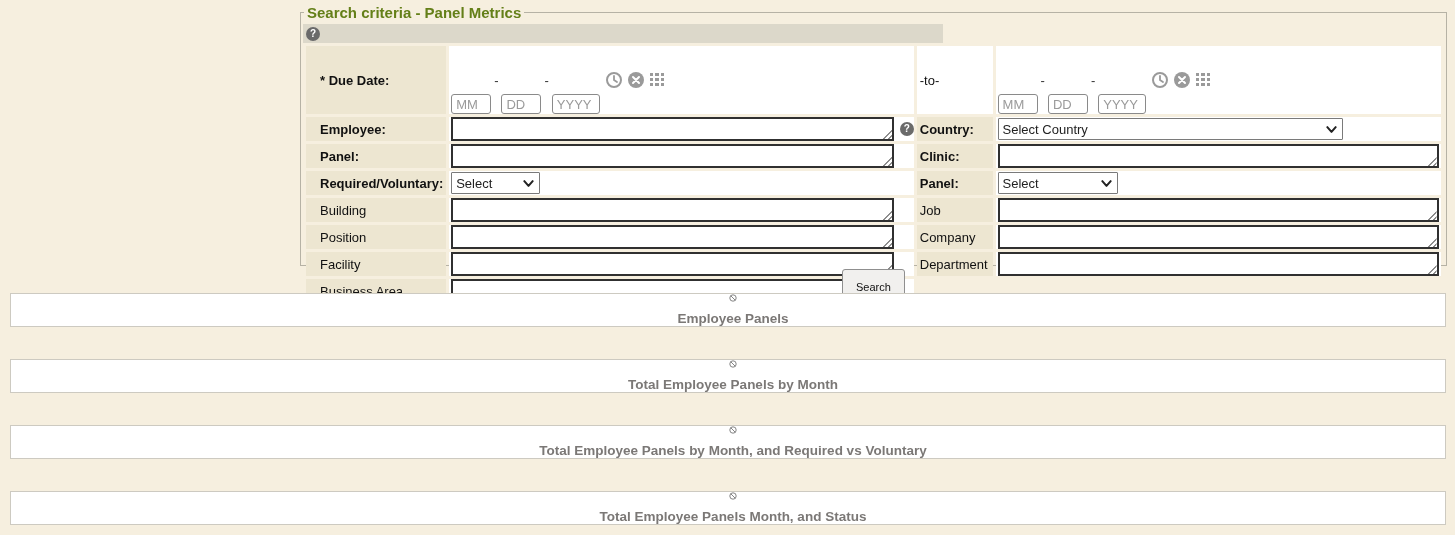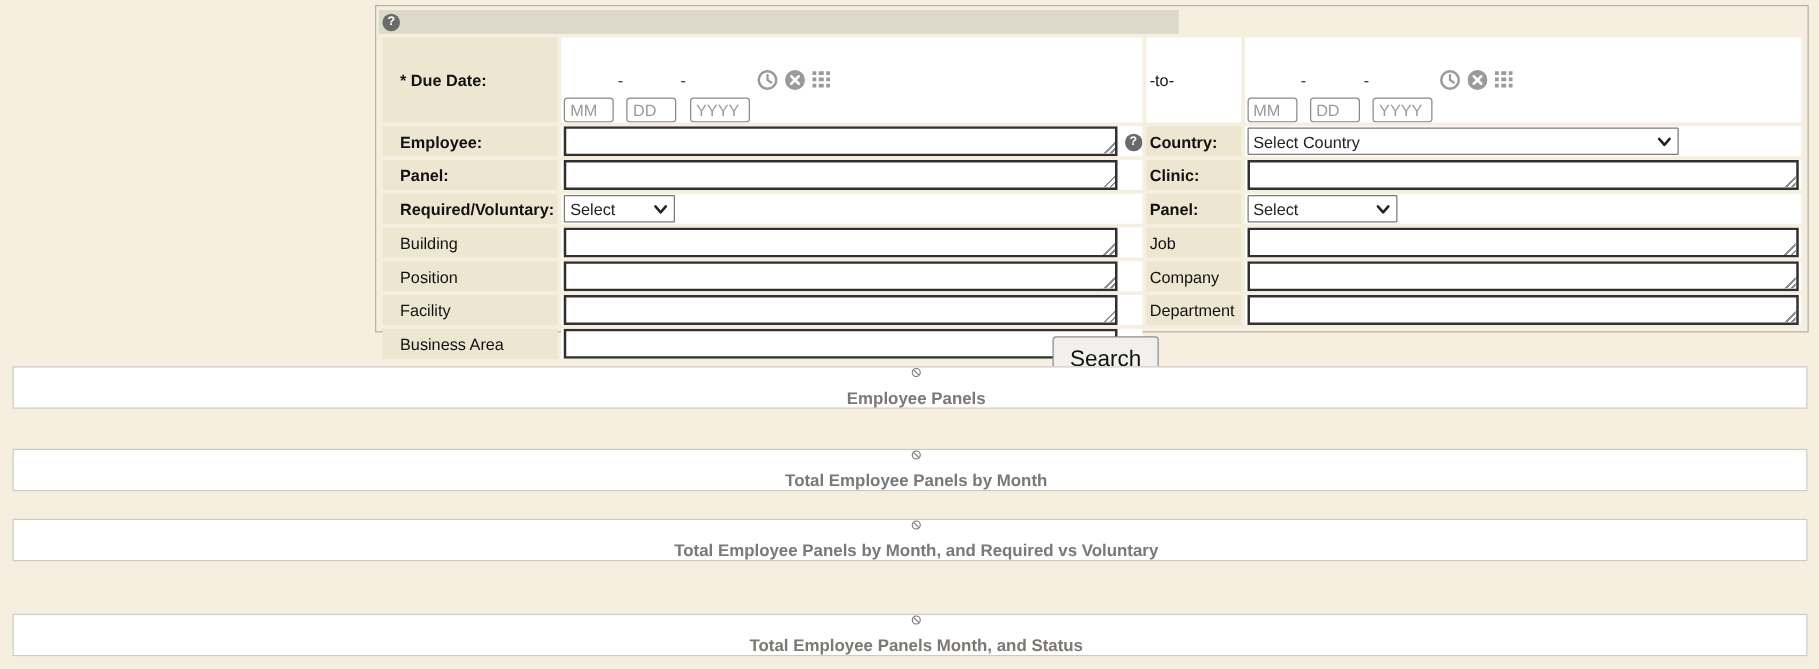--- a/index.html
+++ b/index.html
@@ -86,39 +86,40 @@
     padding: 0 20px 0 4px; outline: none;
   }
   .chev { position: absolute; right: 5px; top: 5px; pointer-events: none; }
   .w-country { width: 345px; } .w-status { width: 120px; } .w-req { width: 89px; }
 
   
   .search-btn {
     position: absolute; left: 842px; top: 269px;
     height: 36px; padding: 0 13px;
     background: #f1f0ee; border: 1px solid #8f8f8f; border-radius: 3px;
-    font-family: "Liberation Sans", sans-serif; font-size: 18px; color: #111;
+    font-family: "Liberation Sans", sans-serif; font-size: 11px; color: #111;
     cursor: pointer;
   }
 
   
   .section {
     position: absolute; left: 10px; width: 1436px; height: 34px;
     background: #ffffff; border: 1px solid #cdcac1;
     display: flex; align-items: center; gap: 9px; padding-left: 10px;
     cursor: pointer;
     flex-direction: column;
   }
   .section .stitle { font-weight: bold; font-size: 13.5px; color: #7b7876; }
-  .s1 { top: 293px; } .s2 { top: 359px; } .s3 { top: 415px; } .s4 { top: 491px; }
+  .s1 { top: 293px; } .s2 { top: 359px; } .s3 { top: 425px; } .s4 { top: 491px; }
 </style>
 </head>
 <body>
 
 <fieldset class="search-fs">
+  <legend>Search criteria - Panel Metrics</legend>
 
   <div class="help-bar">
     <span class="qicon">?</span>
   </div>
 
   <table class="crit">
 
     <tbody>
         <tr>
       <td class="lbl b">* Due Date:</td>

